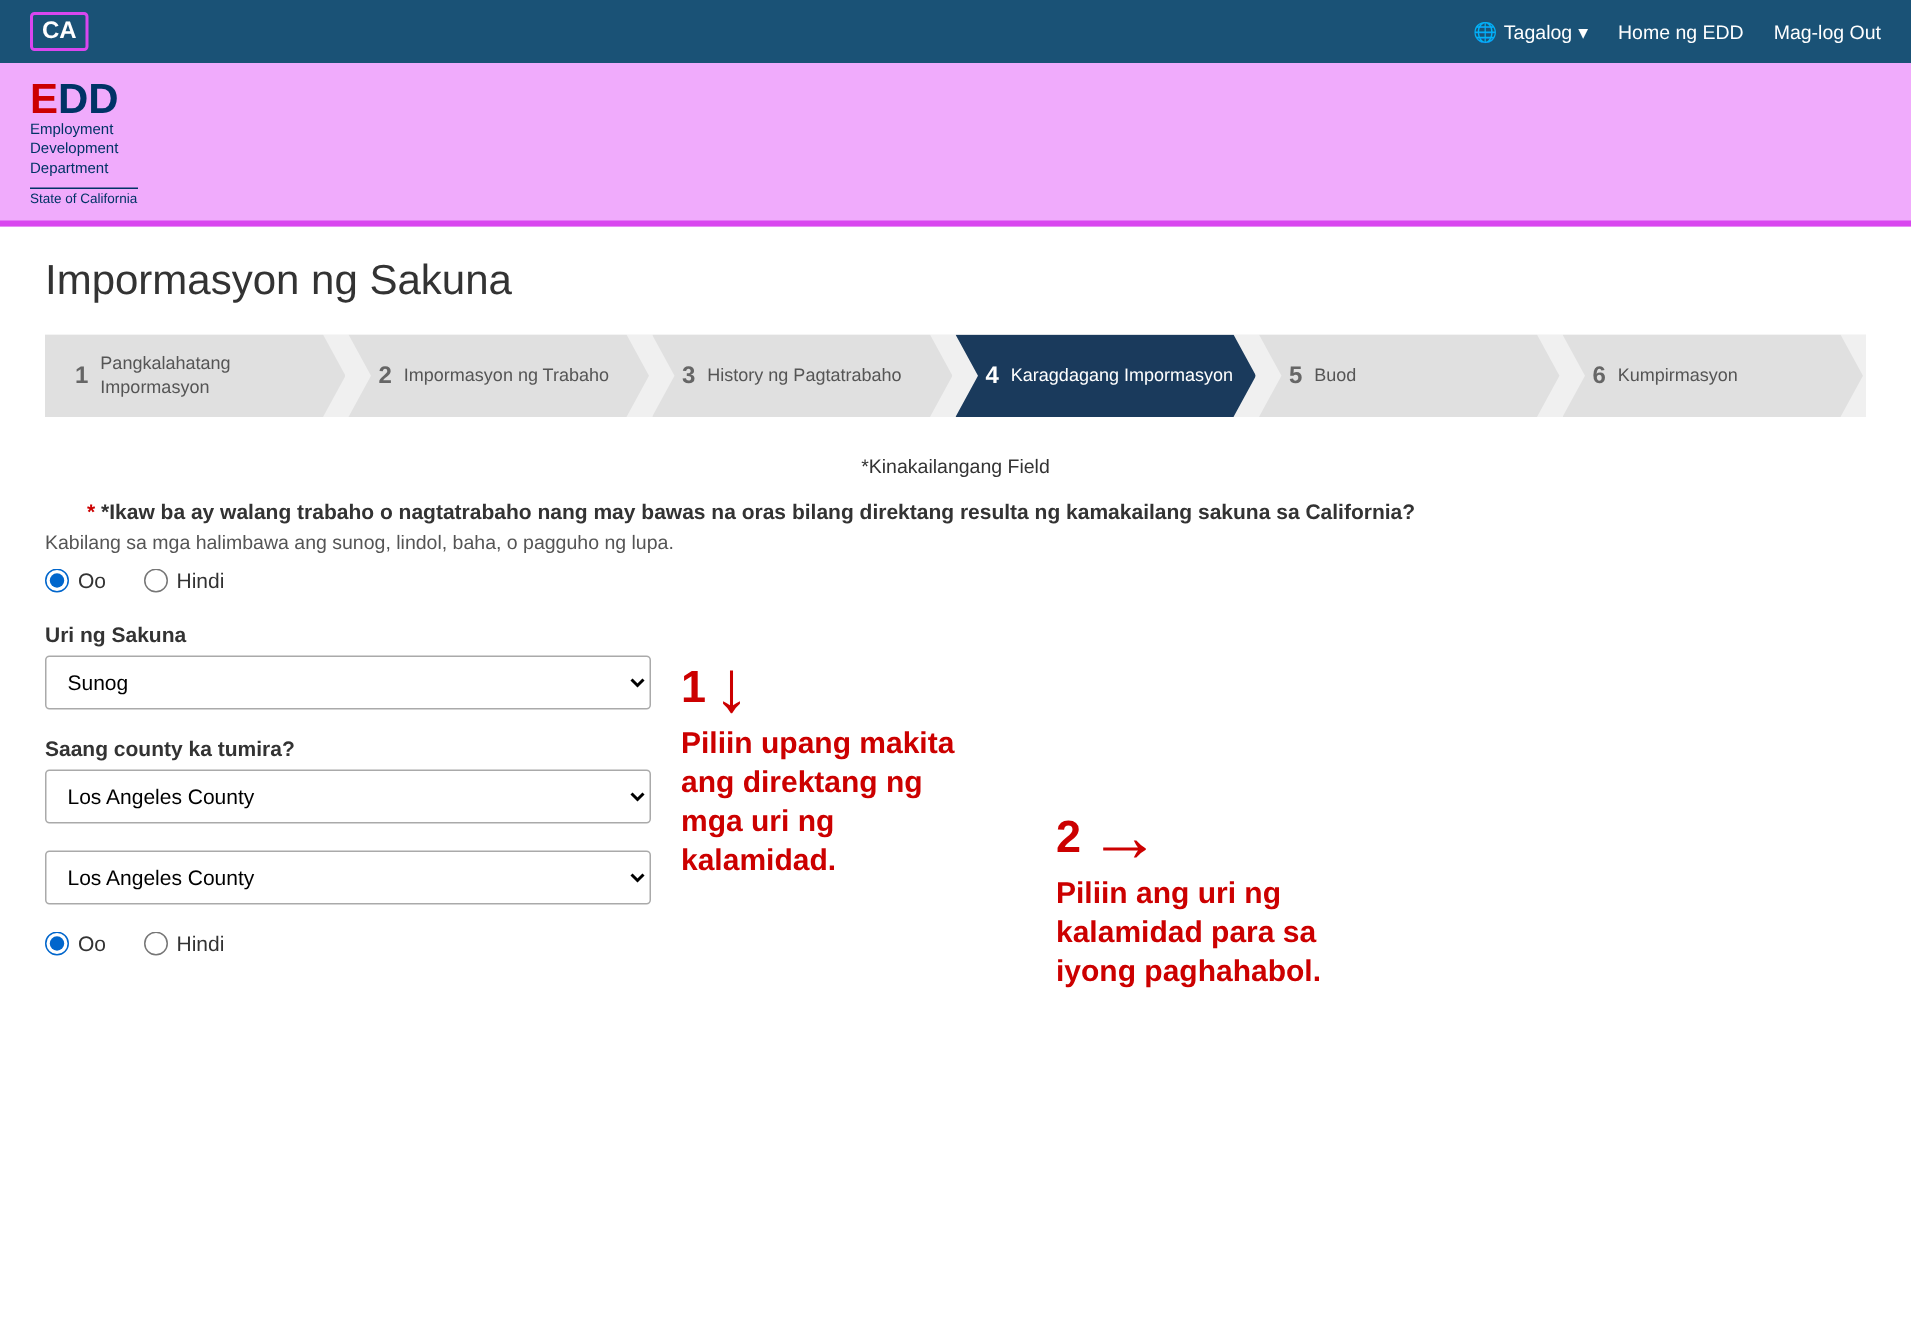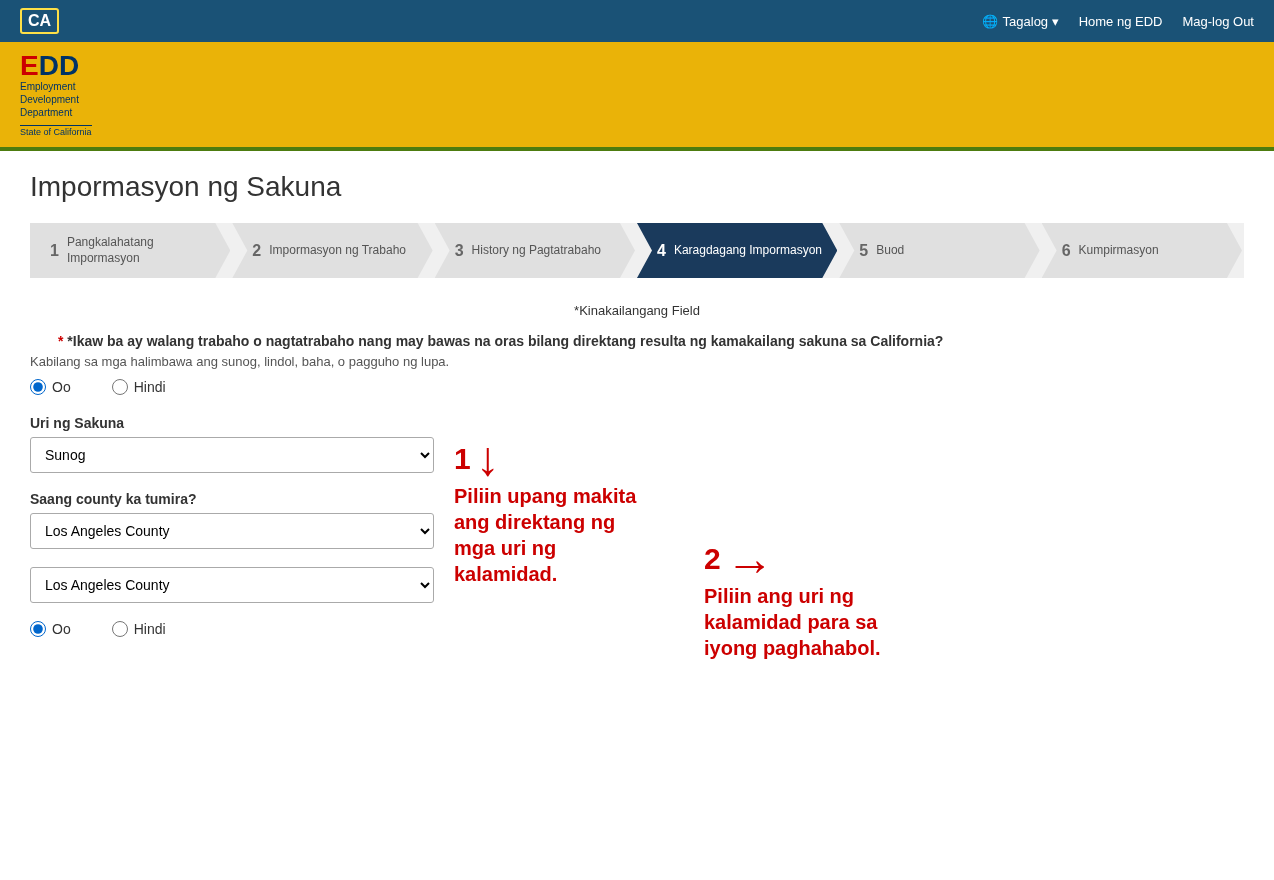--- a/index.html
+++ b/index.html
@@ -11,37 +11,37 @@
       color: white;
       display: flex;
       align-items: center;
       justify-content: space-between;
       padding: 6px 20px;
       height: 42px;
     }
     .top-nav-left { display: flex; align-items: center; gap: 8px; }
     .ca-logo {
       background: #1a5276;
-      border: 2px solid #fde047;
+      border: 2px solid #d946ef;
       border-radius: 3px;
       padding: 2px 6px;
       font-weight: bold;
       font-size: 16px;
       color: white;
       text-align: right;
     }
     .top-nav-right { display: flex; align-items: center; gap: 20px; font-size: 13px; }
     .top-nav-right a { color: white; text-decoration: none; }
     .lang-selector { display: flex; align-items: center; gap: 4px; cursor: pointer; }
 
     
     .header {
-      background: #eab308;
+      background: #f0abfc;
       padding: 10px 20px;
-      border-bottom: 4px solid #4d7c0f;
+      border-bottom: 4px solid #d946ef;
       display: flex;
       align-items: flex-start;
     }
     .edd-logo {
       display: flex;
       flex-direction: column;
     }
     .edd-logo .edd-text {
       font-size: 28px;
       font-weight: bold;
@@ -114,21 +114,21 @@
     
     .question-label {
       font-size: 14px;
       font-weight: bold;
       color: #333;
       margin-bottom: 5px;
       margin-left: 28px;
     }
     .question-sub { font-size: 13px; color: #555; margin-bottom: 10px; }
 
-    .radio-group { display: flex; gap: 41px; margin-bottom: 20px; }
+    .radio-group { display: flex; gap: 25px; margin-bottom: 20px; }
     .radio-option { display: flex; align-items: center; gap: 6px; font-size: 14px; cursor: pointer; }
     .radio-option input[type="radio"] { accent-color: #0066cc; width: 16px; height: 16px; }
 
     
     .form-row { margin-bottom: 18px; }
     .form-label { font-size: 14px; font-weight: bold; margin-bottom: 6px; display: block; }
     .form-select {
       width: 404px;
       padding: 8px 10px;
       font-size: 14px;

